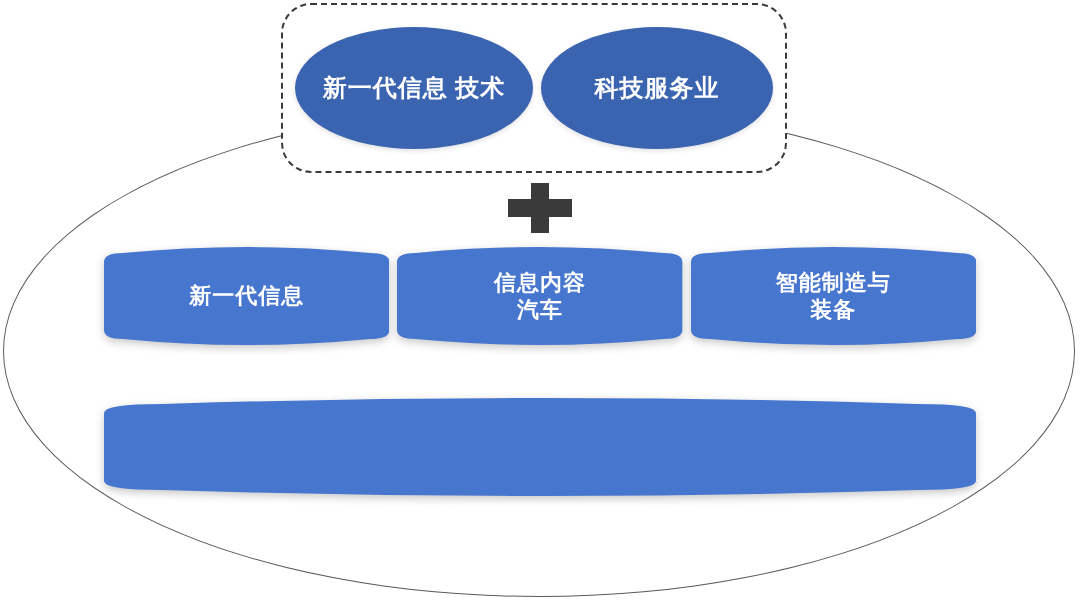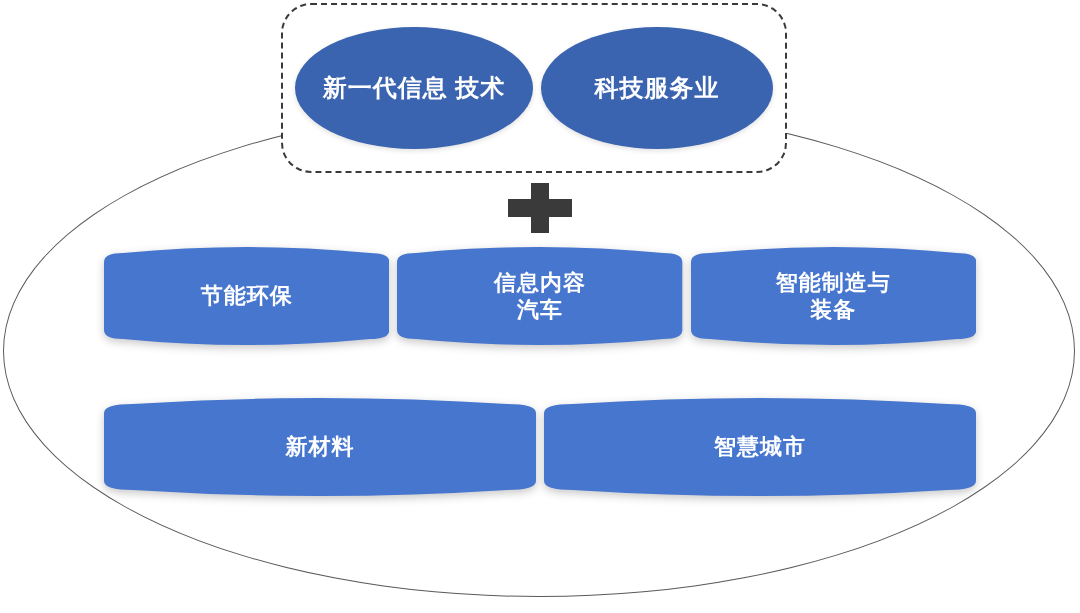--- a/index.html
+++ b/index.html
@@ -171,21 +171,21 @@
     <div class="bar-v"></div>
   </div>
 
   <div class="card-row" id="row-middle">
     <div class="card">
       <div class="card-shape">
         <svg viewBox="0 0 210 108" preserveAspectRatio="none">
           <path d="M0,20 Q0,11 14,11 Q105,-1 196,11 Q210,11 210,20 L210,88 Q210,97 196,97 Q105,109 14,97 Q0,97 0,88 Z" fill="#4776CF"></path>
         </svg>
       </div>
-      <span class="card-label">节能环保</span>
+      <span class="card-label">新一代信息</span>
     </div>
 
 
     <div class="card">
       <div class="card-shape">
         <svg viewBox="0 0 210 108" preserveAspectRatio="none">
           <path d="M0,20 Q0,11 14,11 Q105,-1 196,11 Q210,11 210,20 L210,88 Q210,97 196,97 Q105,109 14,97 Q0,97 0,88 Z" fill="#4776CF"></path>
         </svg>
       </div>
       <span class="card-label">信息内容
@@ -197,34 +197,25 @@
         <svg viewBox="0 0 210 108" preserveAspectRatio="none">
           <path d="M0,20 Q0,11 14,11 Q105,-1 196,11 Q210,11 210,20 L210,88 Q210,97 196,97 Q105,109 14,97 Q0,97 0,88 Z" fill="#4776CF"></path>
         </svg>
       </div>
       <span class="card-label">智能制造与
 装备</span>
     </div>
   </div>
 
   <div class="card-row" id="row-bottom">
-    <div class="card">
-      <div class="card-shape">
-        <svg viewBox="0 0 210 108" preserveAspectRatio="none">
-          <path d="M0,20 Q0,11 14,11 Q105,-1 196,11 Q210,11 210,20 L210,88 Q210,97 196,97 Q105,109 14,97 Q0,97 0,88 Z" fill="#4776CF"></path>
-        </svg>
-      </div>
-      <span class="card-label">新材料</span>
-    </div>
-
-
-    <div class="card">
-      <div class="card-shape">
-        <svg viewBox="0 0 210 108" preserveAspectRatio="none">
-          <path d="M0,20 Q0,11 14,11 Q105,-1 196,11 Q210,11 210,20 L210,88 Q210,97 196,97 Q105,109 14,97 Q0,97 0,88 Z" fill="#4776CF"></path>
-        </svg>
-      </div>
-      <span class="card-label">智慧城市</span>
+
+
+    <div class="card">
+      <div class="card-shape">
+        <svg viewBox="0 0 210 108" preserveAspectRatio="none">
+          <path d="M0,20 Q0,11 14,11 Q105,-1 196,11 Q210,11 210,20 L210,88 Q210,97 196,97 Q105,109 14,97 Q0,97 0,88 Z" fill="#4776CF"></path>
+        </svg>
+      </div>
     </div>
 
   </div>
 
 </div>
 
 </body></html>

